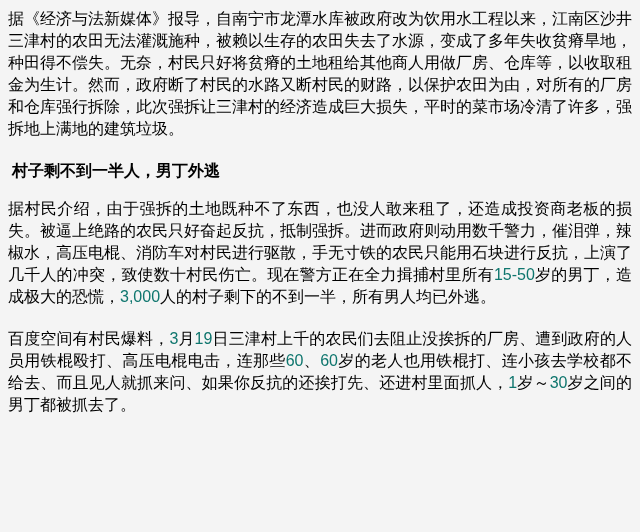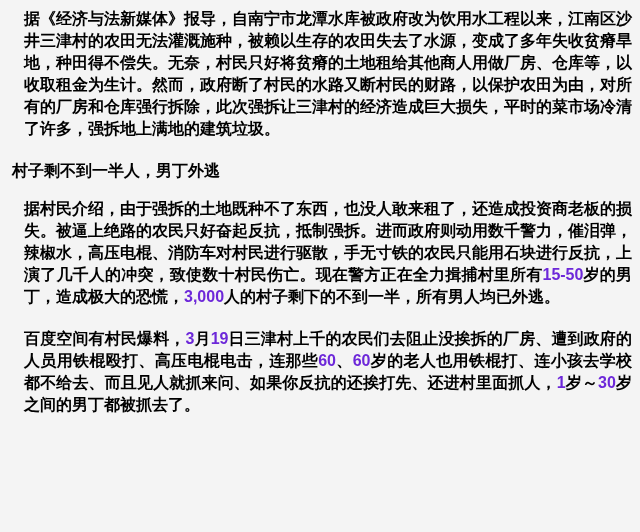--- a/index.html
+++ b/index.html
@@ -15,37 +15,36 @@
     font-family: "Liberation Sans", "DejaVu Sans", sans-serif;
     font-size: 16px;
     line-height: 22px;
   }
   .page {
     padding: 8px;
     box-sizing: border-box;
     width: 640px;
   }
   .article p {
-    margin: 0 0 20px 16px;
+    margin: 0 0 20px 0;
     text-align: justify;
     word-break: break-all;
-    font-weight: bold;
   }
   .article p:last-child {
     margin-bottom: 10px;
   }
   .section-heading {
     font-size: 16px;
     line-height: 22px;
     font-weight: 700;
     margin: 20px 0 16px 4px;
   }
   
   .num {
-    color: #6d28d9;
+    color: #0f766e;
     font-family: "Liberation Sans", "DejaVu Sans", sans-serif;
   }
 </style>
 </head>
 <body>
 
 <div class="page">
   <div class="article">
 
     <p>据《经济与法新媒体》报导，自南宁市龙潭水库被政府改为饮用水工程以来，江南区沙井三津村的农田无法灌溉施种，被赖以生存的农田失去了水源，变成了多年失收贫瘠旱地，种田得不偿失。无奈，村民只好将贫瘠的土地租给其他商人用做厂房、仓库等，以收取租金为生计。然而，政府断了村民的水路又断村民的财路，以保护农田为由，对所有的厂房和仓库强行拆除，此次强拆让三津村的经济造成巨大损失，平时的菜市场冷清了许多，强拆地上满地的建筑垃圾。</p>

